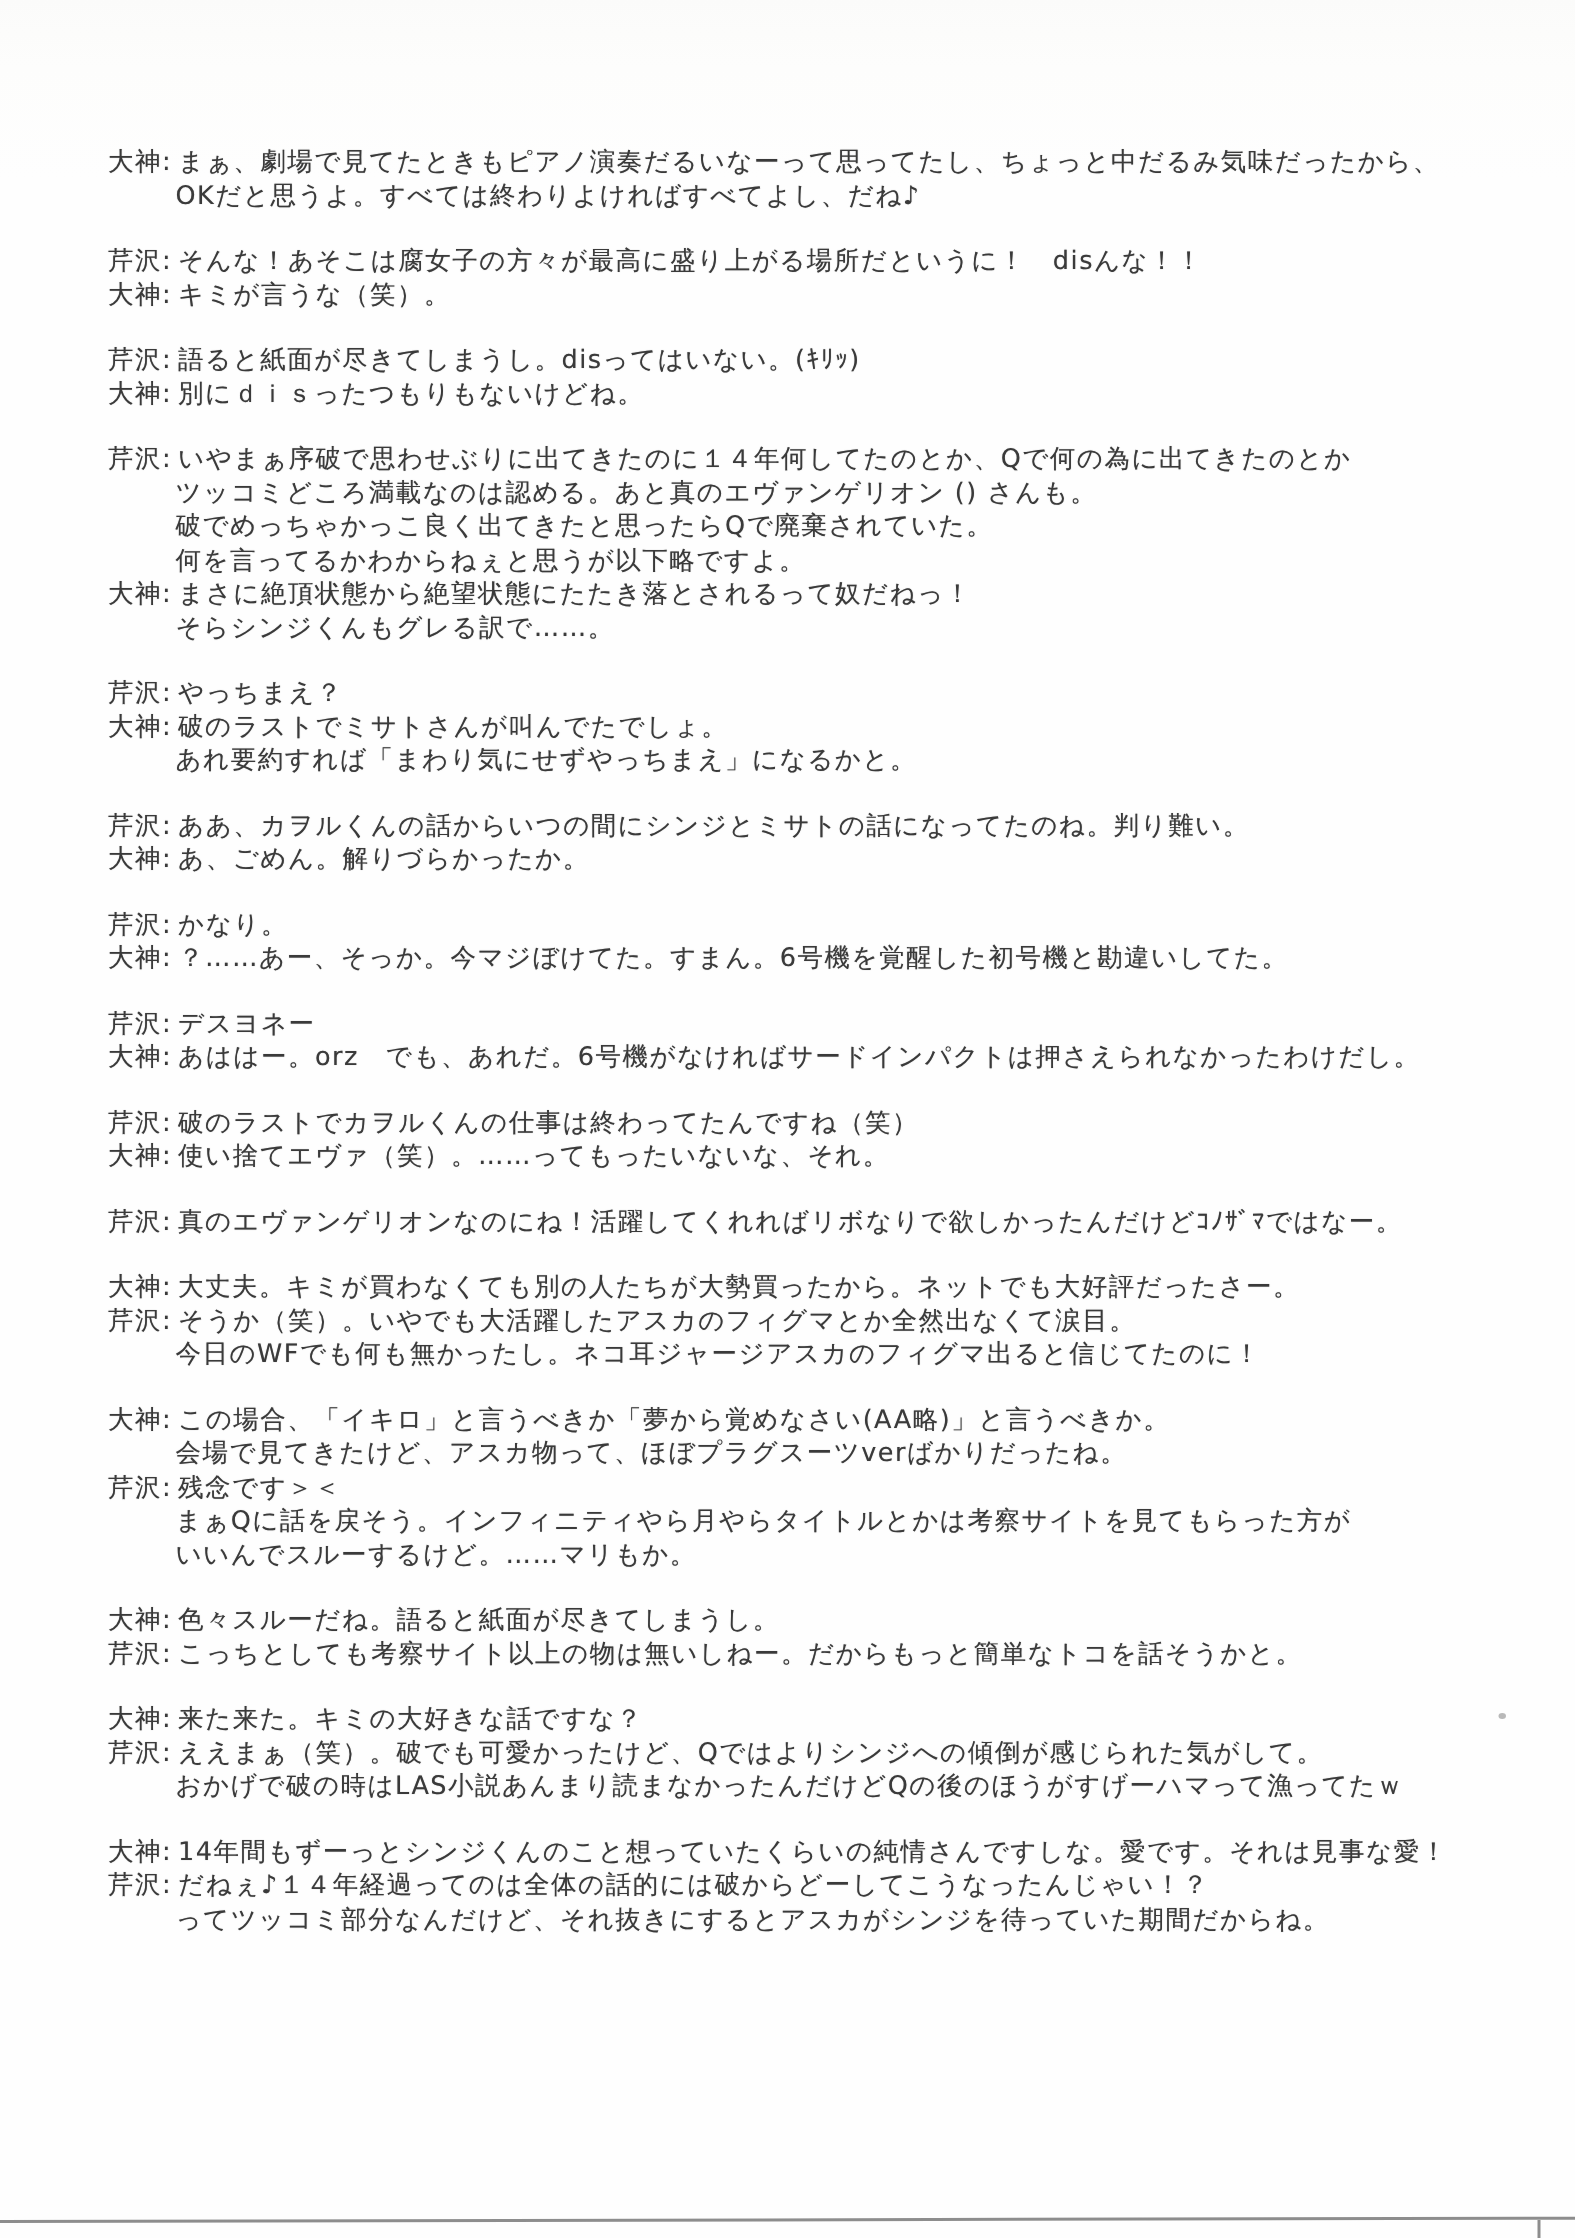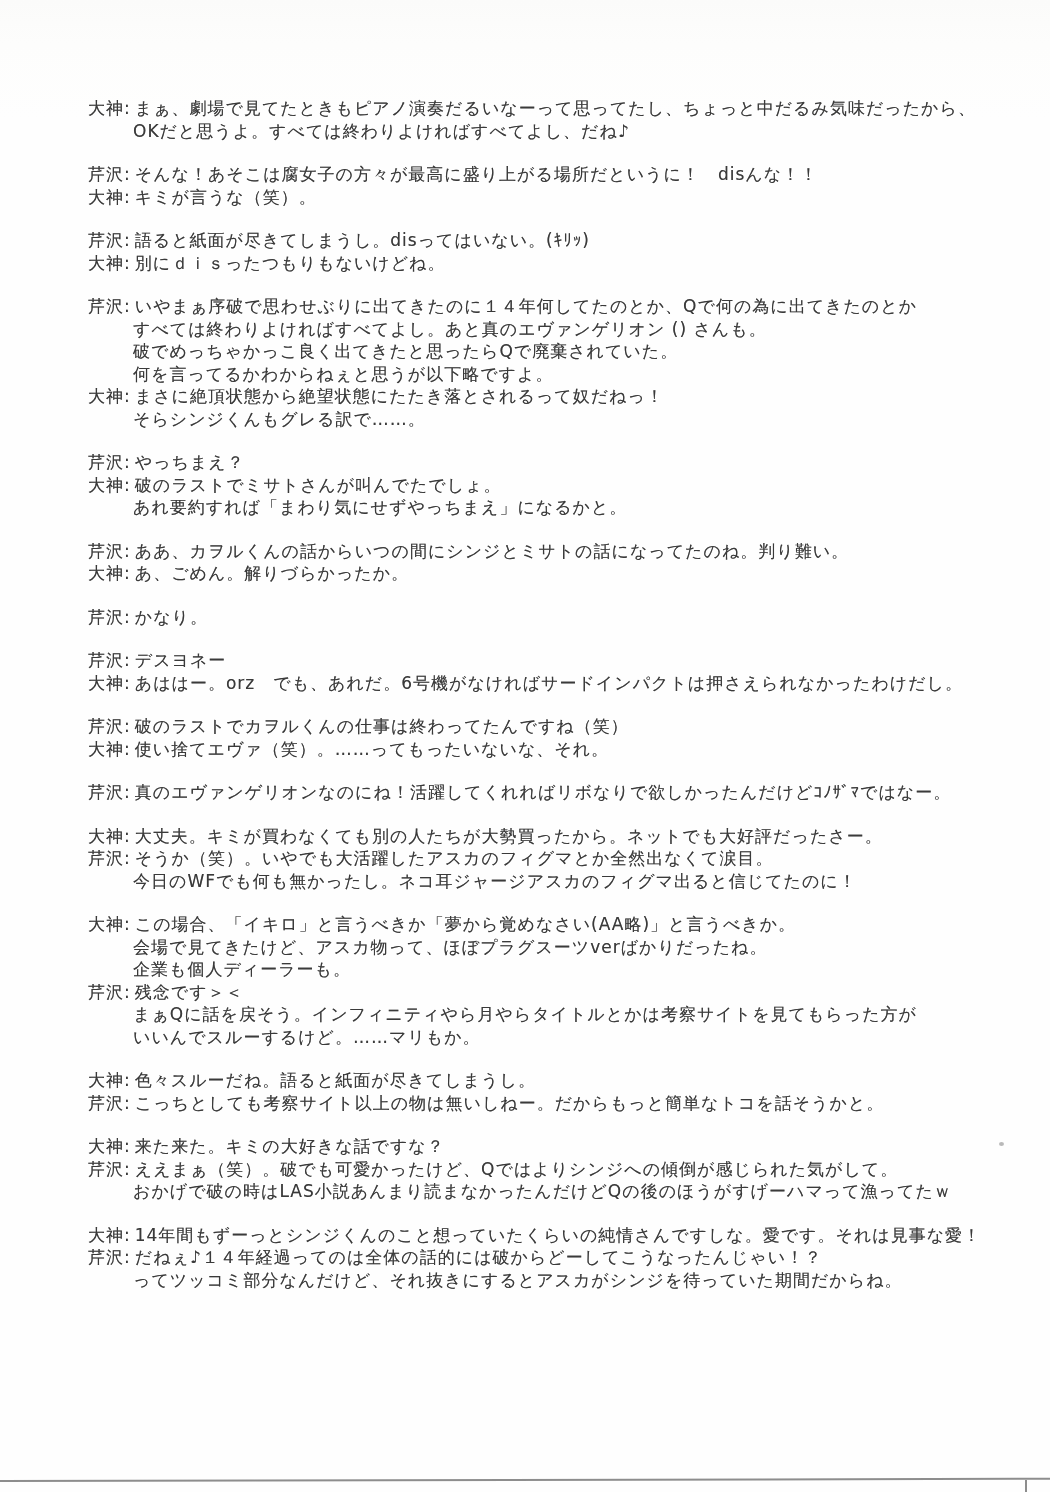--- a/index.html
+++ b/index.html
@@ -11,21 +11,21 @@
     position: relative;
     width: 1050px;
     height: 1492px;
     background: linear-gradient(180deg, #fbfbfa 0%, #fdfdfc 3%, #fefefe 8%, #fefefe 100%);
     overflow: hidden;
     font-family: "DejaVu Sans", "Liberation Sans", sans-serif;
     color: #3a3a3a;
   }
   .content {
     position: absolute;
-    left: 88px;
+    left: 72px;
     top: 97px;
     width: 960px;
   }
   .block {
     margin-bottom: 21px;
   }
   .line {
     font-size: 17px;
     line-height: 22.5px;
     letter-spacing: 1px;
@@ -79,58 +79,58 @@
       <div class="block">
         <div class="line"><span class="speaker"><span>芹沢</span><span>:</span></span><span>そんな！あそこは腐女子の方々が最高に盛り上がる場所だというに！　disんな！！</span></div>
         <div class="line"><span class="speaker"><span>大神</span><span>:</span></span><span>キミが言うな（笑）。</span></div>
       </div>
       <div class="block">
         <div class="line"><span class="speaker"><span>芹沢</span><span>:</span></span><span>語ると紙面が尽きてしまうし。disってはいない。(ｷﾘｯ)</span></div>
         <div class="line"><span class="speaker"><span>大神</span><span>:</span></span><span>別にｄｉｓったつもりもないけどね。</span></div>
       </div>
       <div class="block">
         <div class="line"><span class="speaker"><span>芹沢</span><span>:</span></span><span>いやまぁ序破で思わせぶりに出てきたのに１４年何してたのとか、Qで何の為に出てきたのとか</span></div>
-        <div class="line cont"><span>すべては終わりよければすべてよし。あと真のエヴァンゲリオン () さんも。</span></div>
+        <div class="line cont"><span>ツッコミどころ満載なのは認める。あと真のエヴァンゲリオン () さんも。</span></div>
         <div class="line cont"><span>破でめっちゃかっこ良く出てきたと思ったらQで廃棄されていた。</span></div>
         <div class="line cont"><span>何を言ってるかわからねぇと思うが以下略ですよ。</span></div>
         <div class="line"><span class="speaker"><span>大神</span><span>:</span></span><span>まさに絶頂状態から絶望状態にたたき落とされるって奴だねっ！</span></div>
         <div class="line cont"><span>そらシンジくんもグレる訳で……。</span></div>
       </div>
       <div class="block">
         <div class="line"><span class="speaker"><span>芹沢</span><span>:</span></span><span>やっちまえ？</span></div>
         <div class="line"><span class="speaker"><span>大神</span><span>:</span></span><span>破のラストでミサトさんが叫んでたでしょ。</span></div>
         <div class="line cont"><span>あれ要約すれば「まわり気にせずやっちまえ」になるかと。</span></div>
       </div>
       <div class="block">
         <div class="line"><span class="speaker"><span>芹沢</span><span>:</span></span><span>ああ、カヲルくんの話からいつの間にシンジとミサトの話になってたのね。判り難い。</span></div>
         <div class="line"><span class="speaker"><span>大神</span><span>:</span></span><span>あ、ごめん。解りづらかったか。</span></div>
       </div>
       <div class="block">
         <div class="line"><span class="speaker"><span>芹沢</span><span>:</span></span><span>かなり。</span></div>
+        <div class="line"><span class="speaker"><span>大神</span><span>:</span></span><span>？……あー、そっか。今マジぼけてた。すまん。6号機を覚醒した初号機と勘違いしてた。</span></div>
       </div>
       <div class="block">
         <div class="line"><span class="speaker"><span>芹沢</span><span>:</span></span><span>デスヨネー</span></div>
         <div class="line"><span class="speaker"><span>大神</span><span>:</span></span><span>あははー。orz　でも、あれだ。6号機がなければサードインパクトは押さえられなかったわけだし。</span></div>
       </div>
       <div class="block">
         <div class="line"><span class="speaker"><span>芹沢</span><span>:</span></span><span>破のラストでカヲルくんの仕事は終わってたんですね（笑）</span></div>
         <div class="line"><span class="speaker"><span>大神</span><span>:</span></span><span>使い捨てエヴァ（笑）。……ってもったいないな、それ。</span></div>
       </div>
       <div class="block">
         <div class="line"><span class="speaker"><span>芹沢</span><span>:</span></span><span>真のエヴァンゲリオンなのにね！活躍してくれればリボなりで欲しかったんだけどｺﾉｻﾞﾏではなー。</span></div>
       </div>
       <div class="block">
         <div class="line"><span class="speaker"><span>大神</span><span>:</span></span><span>大丈夫。キミが買わなくても別の人たちが大勢買ったから。ネットでも大好評だったさー。</span></div>
         <div class="line"><span class="speaker"><span>芹沢</span><span>:</span></span><span>そうか（笑）。いやでも大活躍したアスカのフィグマとか全然出なくて涙目。</span></div>
         <div class="line cont"><span>今日のWFでも何も無かったし。ネコ耳ジャージアスカのフィグマ出ると信じてたのに！</span></div>
       </div>
       <div class="block">
         <div class="line"><span class="speaker"><span>大神</span><span>:</span></span><span>この場合、「イキロ」と言うべきか「夢から覚めなさい(AA略)」と言うべきか。</span></div>
         <div class="line cont"><span>会場で見てきたけど、アスカ物って、ほぼプラグスーツverばかりだったね。</span></div>
-        <div class="line cont"><span>企業も個人ディーラーも。</span></div>
         <div class="line"><span class="speaker"><span>芹沢</span><span>:</span></span><span>残念です＞＜</span></div>
         <div class="line cont"><span>まぁQに話を戻そう。インフィニティやら月やらタイトルとかは考察サイトを見てもらった方が</span></div>
         <div class="line cont"><span>いいんでスルーするけど。……マリもか。</span></div>
       </div>
       <div class="block">
         <div class="line"><span class="speaker"><span>大神</span><span>:</span></span><span>色々スルーだね。語ると紙面が尽きてしまうし。</span></div>
         <div class="line"><span class="speaker"><span>芹沢</span><span>:</span></span><span>こっちとしても考察サイト以上の物は無いしねー。だからもっと簡単なトコを話そうかと。</span></div>
       </div>
       <div class="block">
         <div class="line"><span class="speaker"><span>大神</span><span>:</span></span><span>来た来た。キミの大好きな話ですな？</span></div>

